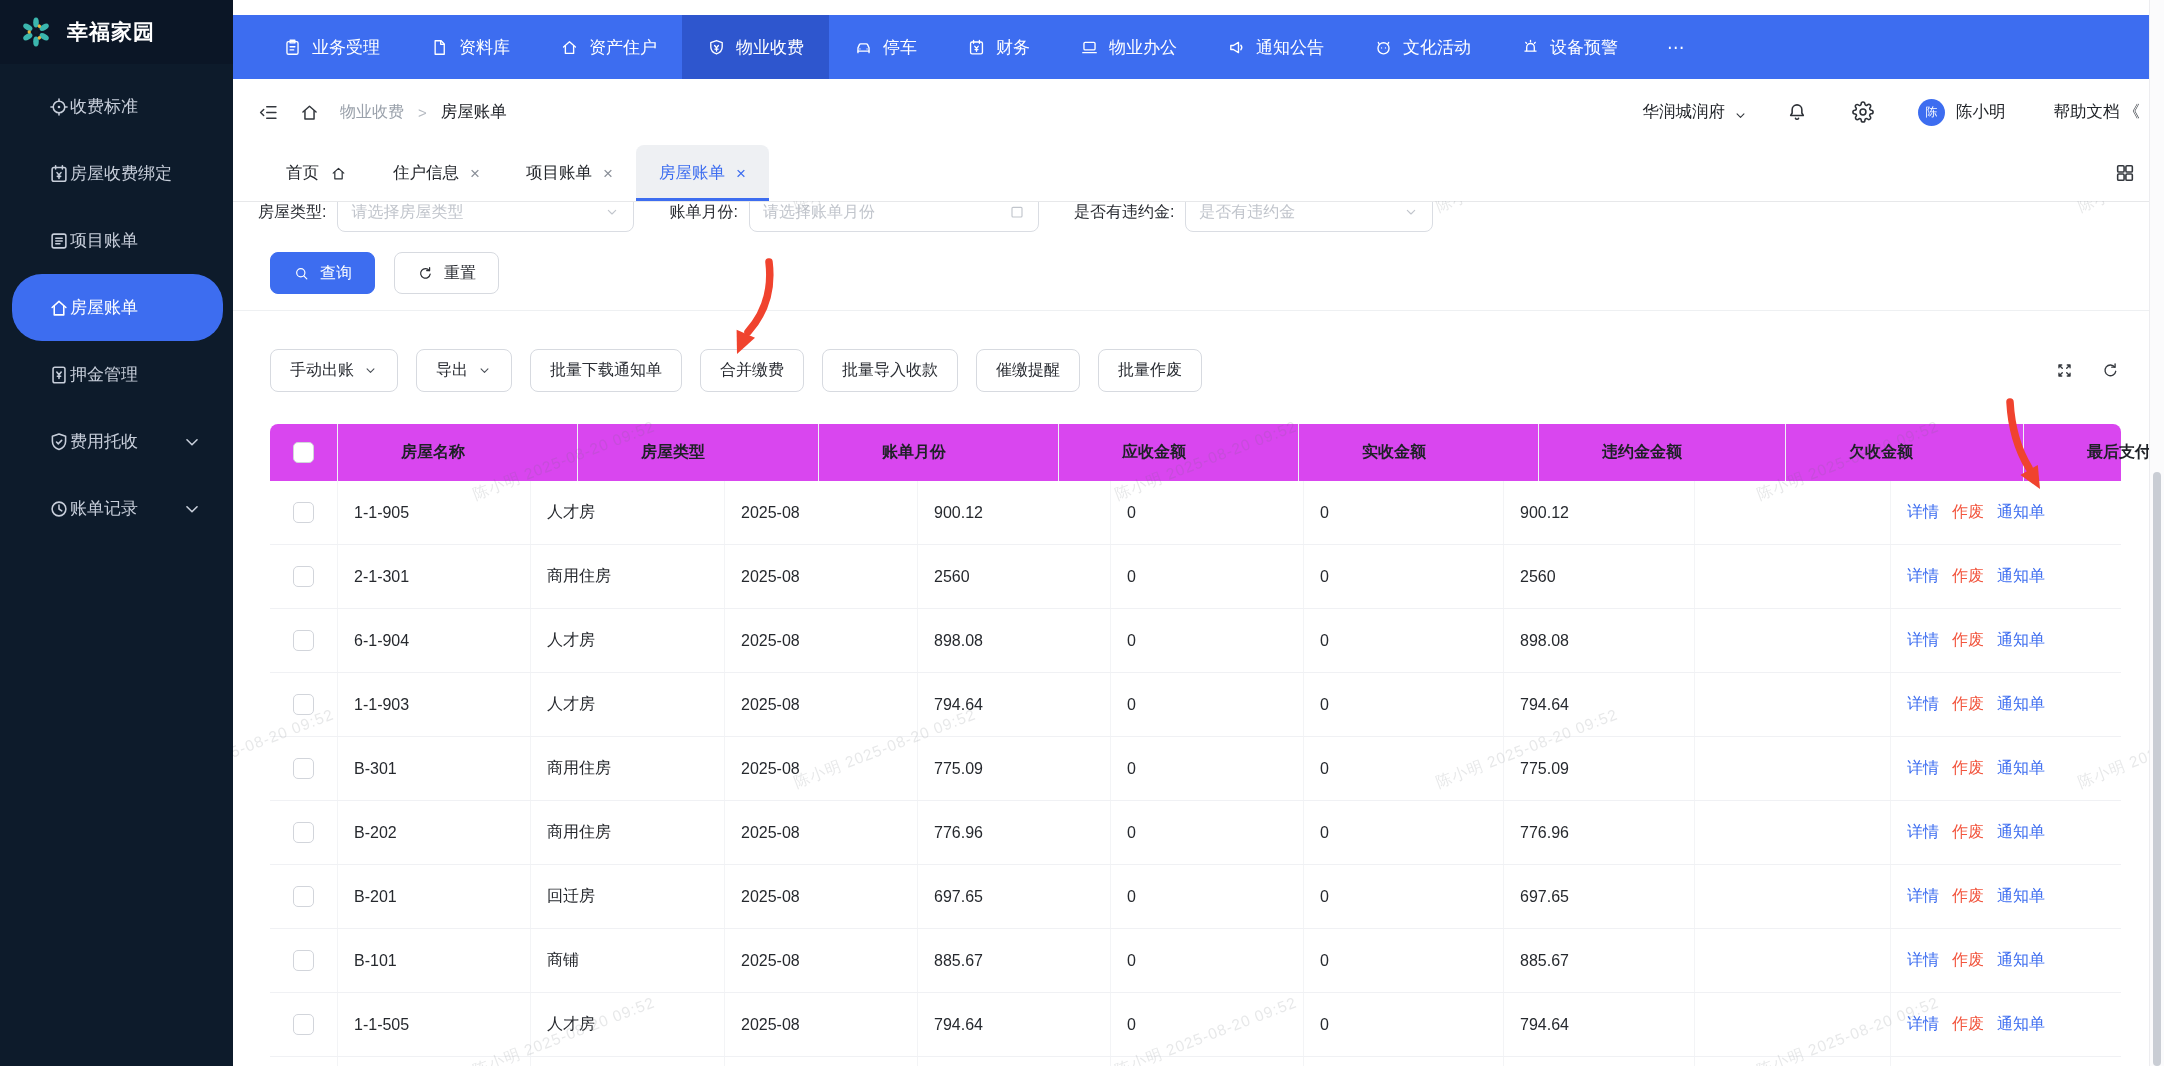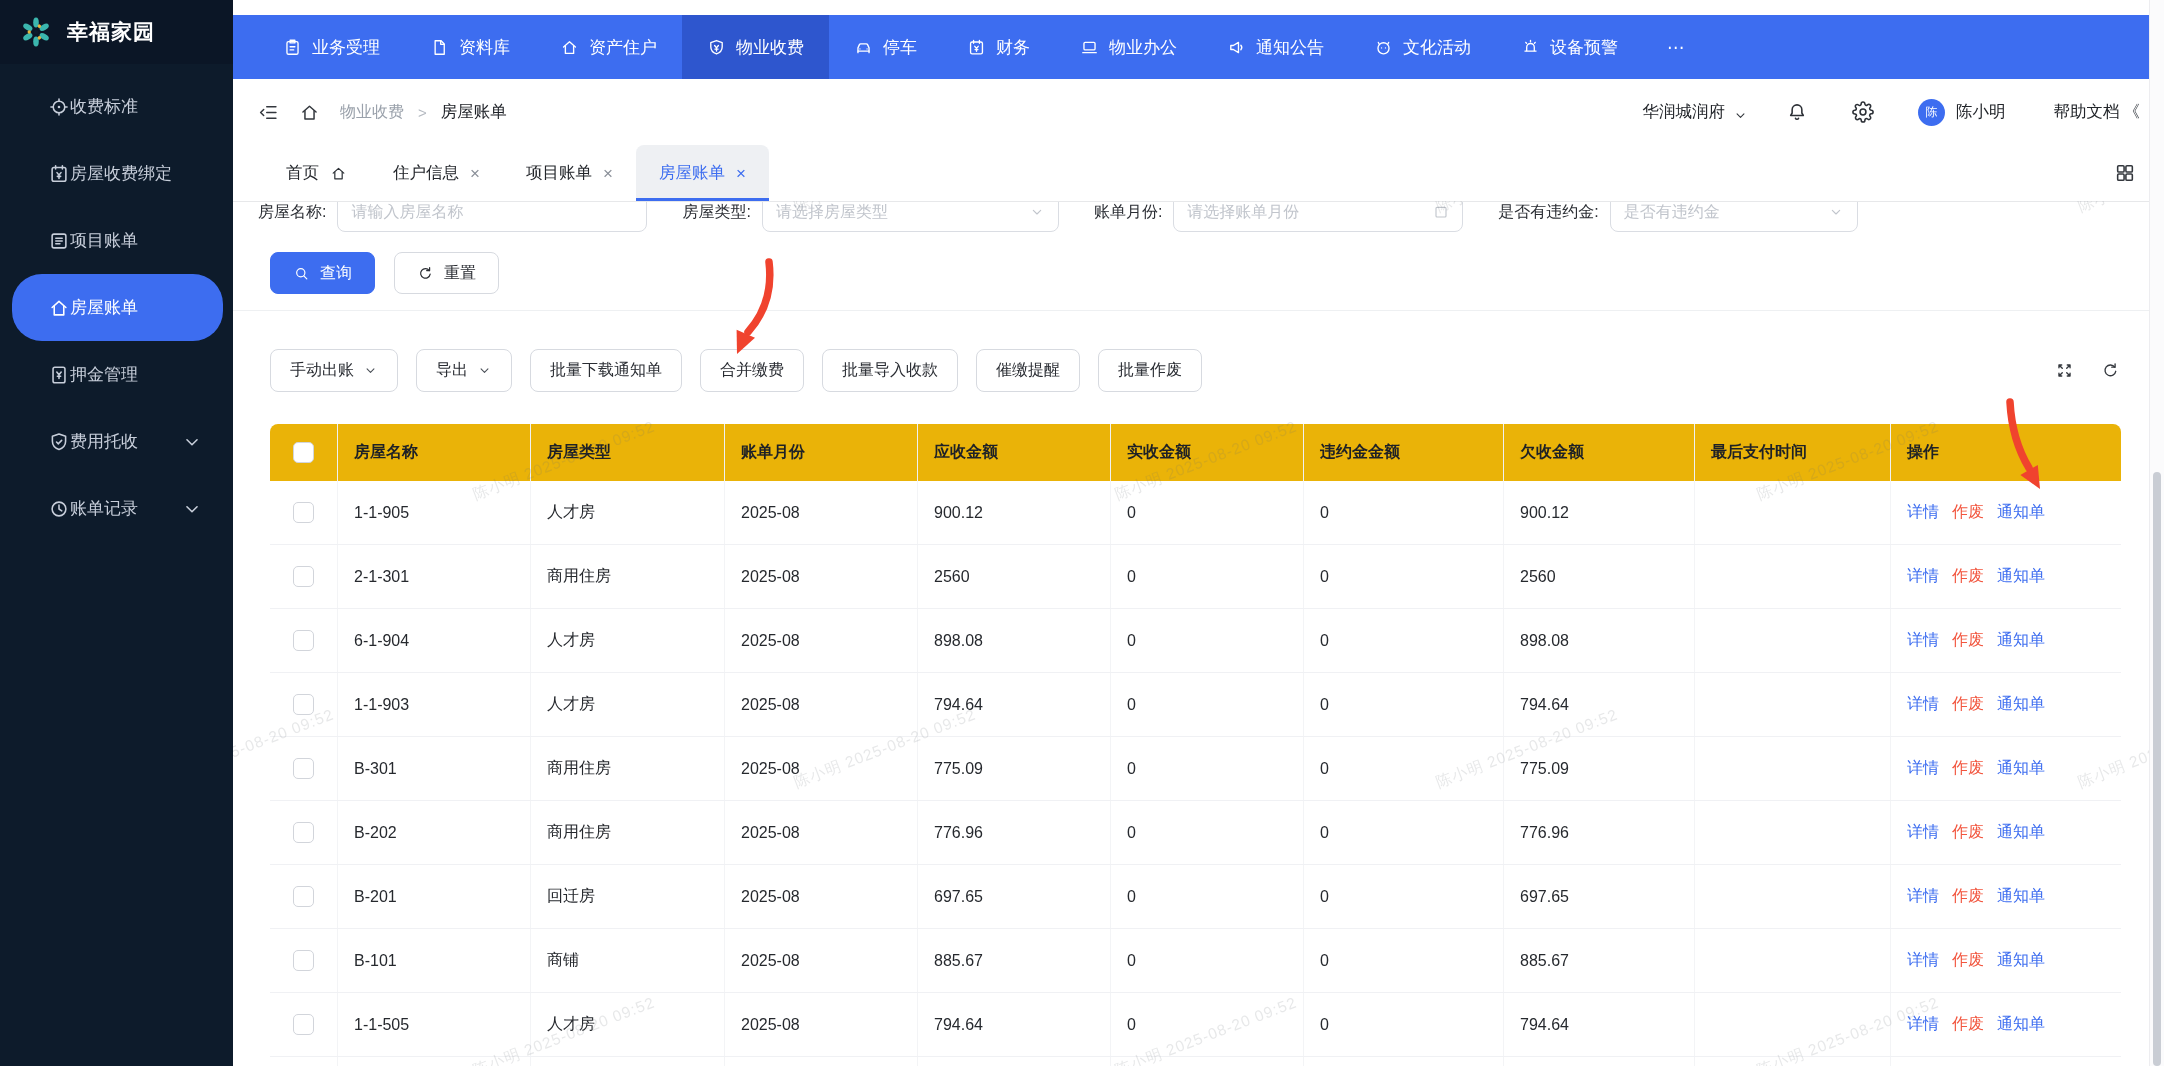--- a/index.html
+++ b/index.html
@@ -86,21 +86,21 @@
   .toolbar{position:absolute;top:148px;left:37px;right:44px;display:flex;gap:18px;align-items:center;}
   .tool-btn{height:43px;border:1px solid #d7dae0;border-radius:8px;background:#fff;font-size:16px;
     color:#2a2d33;display:flex;align-items:center;gap:9px;padding:8px 19px;cursor:pointer;box-sizing:border-box;}
   .tool-btn .icon{width:15px;height:15px;color:#4a4f57;}
   .tool-icons{margin-left:auto;display:flex;gap:27px;align-items:center;color:#33373d;}
   .tool-icons .icon{width:19px;height:19px;cursor:pointer;}
 
   
   .table{position:absolute;top:223px;left:37px;width:1851px;}
   .tgrid{display:grid;grid-template-columns:68px 193px 194px 193px 193px 193px 200px 191px 196px 230px;}
-  .t-head{background:#eab308;border-radius:8px 8px 0 0;height:57px;}
+  .t-head{background:#d946ef;border-radius:8px 8px 0 0;height:57px;gap:47px;}
   .t-hcell{display:flex;align-items:center;padding-left:16px;font-weight:700;font-size:16px;
     color:#1e2126;border-right:1px solid #eff1f4;box-sizing:border-box;}
   .t-hcell:last-child{border-right:none;}
   .t-row{height:63px;border-bottom:1px solid #f0f1f4;}
   .t-cell{display:flex;align-items:center;padding-left:16px;font-size:16px;color:#26292e;
     border-right:1px solid #f3f4f6;box-sizing:border-box;overflow:hidden;}
   .t-cell:last-child{border-right:none;}
   .cb-cell{justify-content:center;padding-left:0;}
   .cb{width:19px;height:19px;border:1.5px solid #d2d5db;border-radius:5px;background:#fff;cursor:pointer;}
   .t-actions{gap:13px;text-align:right;}
@@ -420,26 +420,20 @@
           <span class="wm" style="left: -80px; top: 572px;">陈小明 2025-08-20 09:52</span>
           <span class="wm" style="left: 562px; top: 572px;">陈小明 2025-08-20 09:52</span>
           <span class="wm" style="left: 1204px; top: 572px;">陈小明 2025-08-20 09:52</span>
           <span class="wm" style="left: 1846px; top: 572px;">陈小明 2025-08-20 09:52</span>
           <span class="wm" style="left: 241px; top: 860px;">陈小明 2025-08-20 09:52</span>
           <span class="wm" style="left: 883px; top: 860px;">陈小明 2025-08-20 09:52</span>
           <span class="wm" style="left: 1525px; top: 860px;">陈小明 2025-08-20 09:52</span>
         </div>
 
       <div class="filters" id="filters">
-          <div class="f-group">
-            <span class="f-label">房屋名称:</span>
-            <div class="f-box w0">
-              <span class="f-ph">请输入房屋名称</span>
-            </div>
-          </div>
           <div class="f-group">
             <span class="f-label">房屋类型:</span>
             <div class="f-box w1">
               <span class="f-ph">请选择房屋类型</span>
               <span class="icon f-suffix">
                 <svg viewBox="0 0 24 24" fill="none" stroke="currentColor" stroke-width="1.7" stroke-linecap="round" stroke-linejoin="round">
                   <path d="M6.5 9.5l5.5 5.5 5.5-5.5"></path>
                 </svg>
               </span>
             </div>

